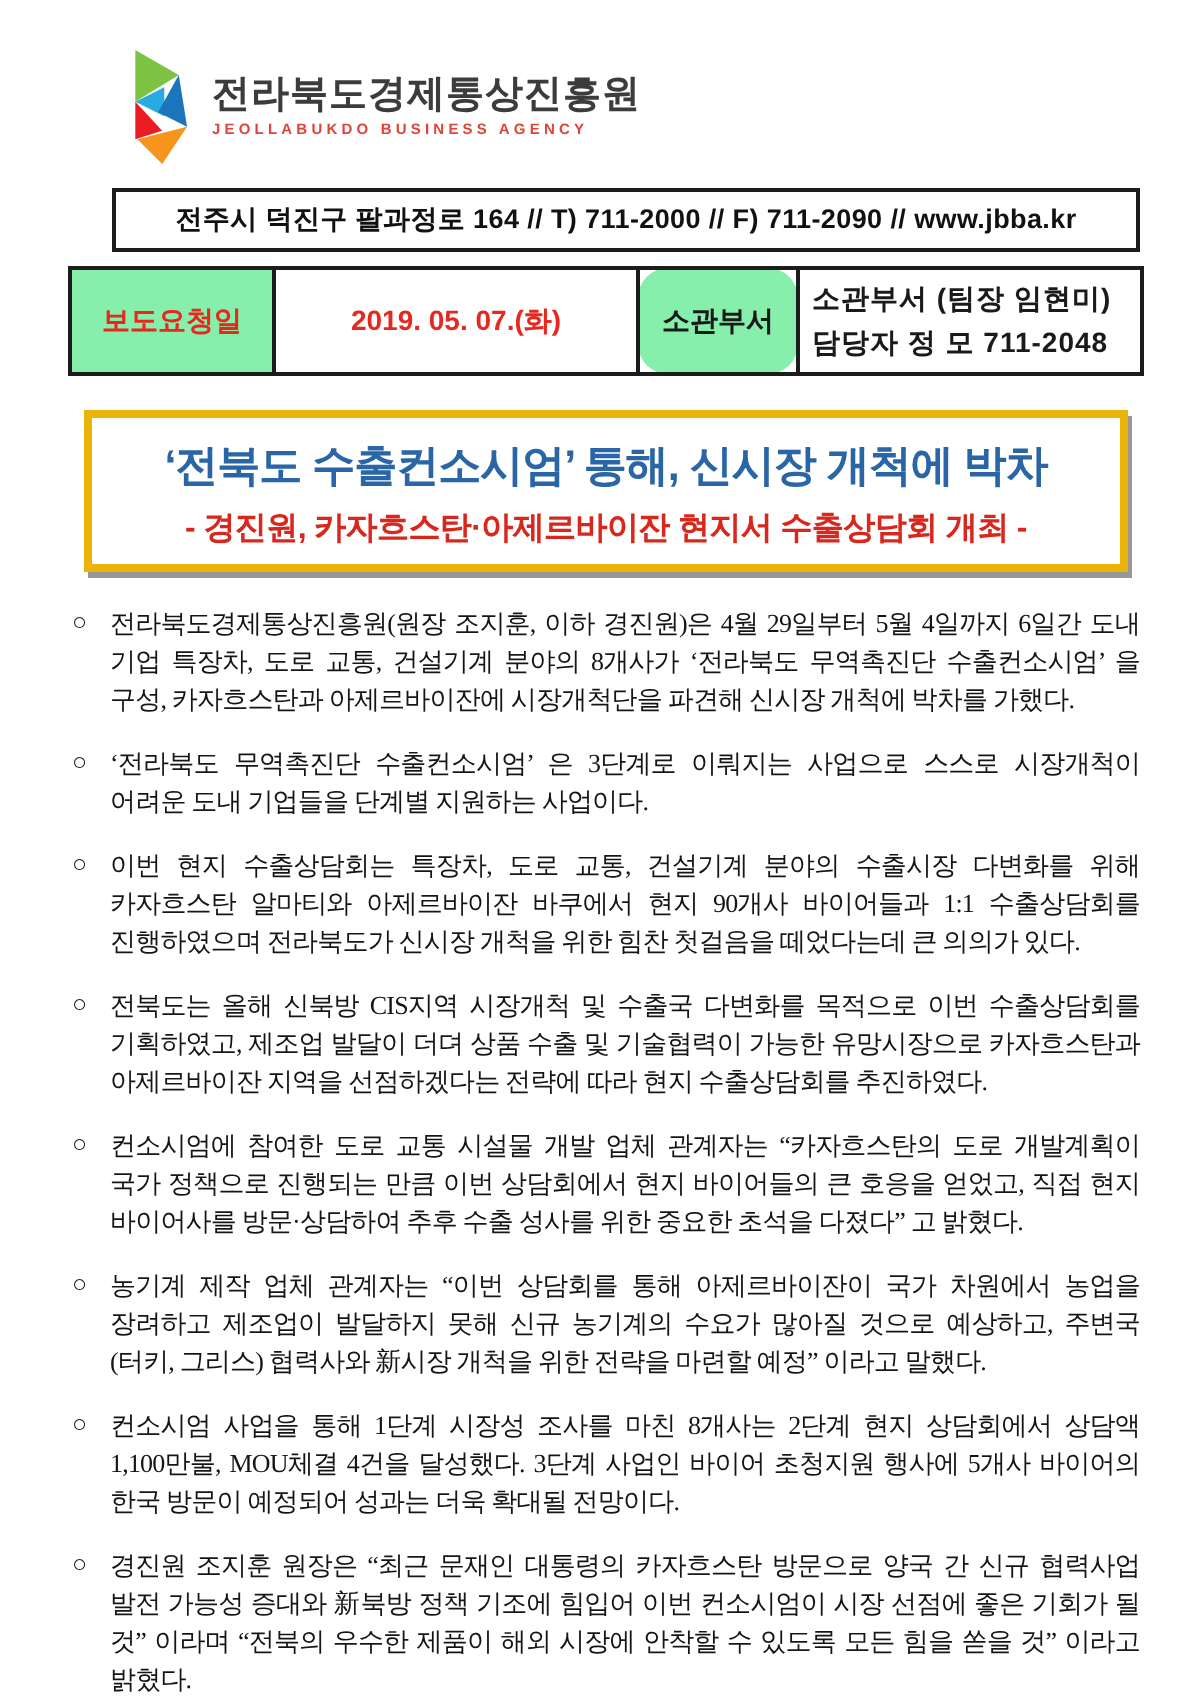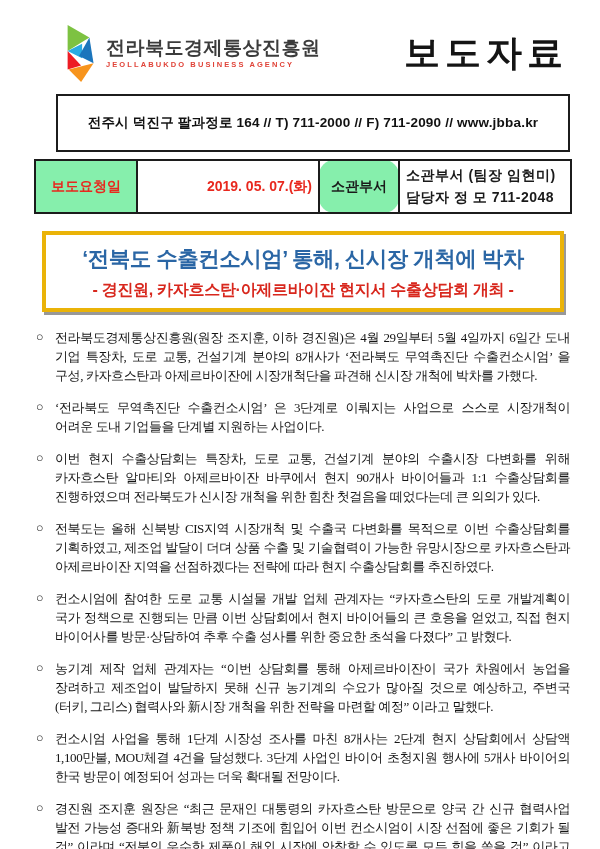--- a/index.html
+++ b/index.html
@@ -11,29 +11,29 @@
   .brand{display:flex;align-items:center;gap:8px;}
   .logo-mark{flex:0 0 auto;}
   .brand-text{display:flex;flex-direction:column;line-height:1.05;}
   .org-ko{font-family:"Liberation Sans",sans-serif;font-weight:bold;font-size:19px;color:#3c3c3c;letter-spacing:0.5px;}
   .org-en{font-family:"Liberation Sans",sans-serif;font-weight:bold;font-size:7.5px;color:#e04338;letter-spacing:2.1px;margin-top:3px;}
   .doc-type{font-family:"Liberation Sans",sans-serif;font-weight:900;font-size:36px;color:#141414;letter-spacing:5px;}
 
   
   .address-bar{margin:0 2px 0 22px;border:2px solid #1c1c1c;text-align:center;
     font-family:"Liberation Sans",sans-serif;font-weight:bold;font-size:13.5px;
-    padding:18px 4px;letter-spacing:0.2px;color:#111;}
+    padding:5px 4px;letter-spacing:0.2px;color:#111;}
 
   
   table.info-table{width:100%;border-collapse:collapse;margin-top:7px;}
   table.info-table td{border:2px solid #1c1c1c;font-family:"Liberation Sans",sans-serif;
     font-weight:bold;font-size:14px;padding:4px 6px;}
   td.hdr{background:#86efac;text-align:center;width:88px;}
   td.red{color:#e8281e;}
-  td.date-cell{text-align:right;width:168px;margin-top:24px;}
+  td.date-cell{text-align:center;width:168px;margin-top:24px;}
   td.dept-hdr{width:66px;border-radius:15px;}
   td.dept-cell{line-height:1.55;padding-left:12px;letter-spacing:0.5px;}
 
   
   .title-box{margin:17px 8px 16px 8px;border:4px solid #eab308;box-shadow:2px 3px 0 #989898;
     text-align:center;padding:9px 4px 7px;}
   .press-title{margin:0 0 7px 0;font-family:"Liberation Sans",sans-serif;font-weight:900;
     font-size:21.5px;color:#2a66a5;letter-spacing:-0.5px;}
   .press-subtitle{margin:0;font-family:"Liberation Sans",sans-serif;font-weight:bold;
     font-size:16px;color:#d8271d;letter-spacing:-0.3px;}
@@ -57,21 +57,20 @@
         <polygon points="8,26 22,19 22,33" fill="#29abe2"></polygon>
         <polygon points="29,13 33,38 19,31" fill="#1b75bc"></polygon>
         <polygon points="8,26 8,44 21,40" fill="#ed1c24"></polygon>
         <polygon points="33,38 9,44 21,56" fill="#f7941d"></polygon>
       </svg>
       <div class="brand-text">
         <div class="org-ko">전라북도경제통상진흥원</div>
         <div class="org-en">JEOLLABUKDO BUSINESS AGENCY</div>
       </div>
     </div>
-    <div class="doc-type">보도자료</div>
   </header>
 
   <div class="address-bar">전주시 덕진구 팔과정로 164 // T) 711-2000 // F) 711-2090 //  www.jbba.kr</div>
 
   <table class="info-table">
     <tbody>
       <tr>
         <td class="hdr red">보도요청일</td>
         <td class="date-cell red">2019. 05. 07.(화)</td>
         <td class="hdr dept-hdr">소관부서</td>

